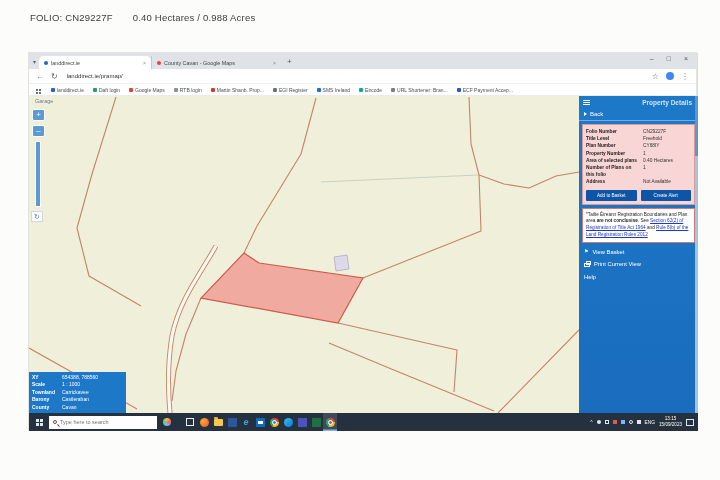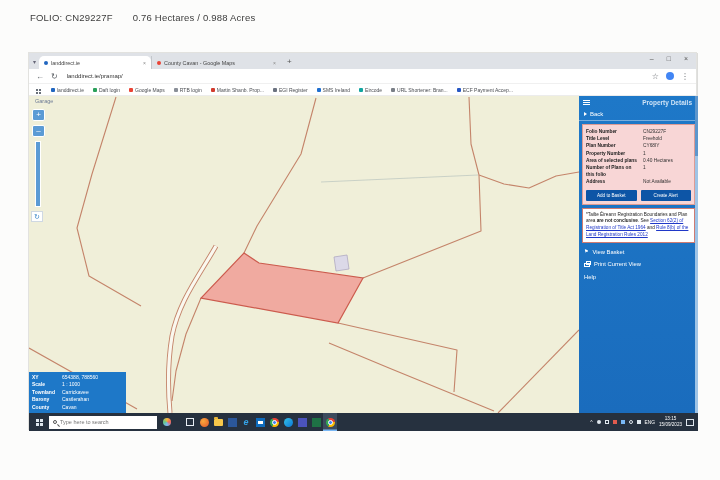--- a/index.html
+++ b/index.html
@@ -113,21 +113,21 @@
   .m1{background:#dfe7ee;border-radius:2px}.m2{border:1px solid #dfe7ee}.m3{background:#e05b4e}
   .m4{background:#7ab8f5}.m5{border:1px solid #dfe7ee;border-radius:50%}.m6{background:#dfe7ee}
   .lang{font-size:4.8px}
   .clock{font-size:4.6px;line-height:1.3;text-align:center}
   .action{width:8px;height:7px;border:1px solid #dfe7ee}
 </style>
 </head>
 <body>
 
 <div class="scan-header">
-  <span>FOLIO: CN29227F</span><span class="area">0.76 Hectares / 0.988 Acres</span>
+  <span>FOLIO: CN29227F</span><span class="area">0.40 Hectares / 0.988 Acres</span>
 </div>
 
 <div class="browser">
 
   <div class="tabstrip">
     <span class="tab-chevron">▾</span>
     <div class="tab active">
       <span class="fav" style="background:#2166c0"></span>
       <span class="lbl">landdirect.ie</span>
       <span class="x">×</span>

